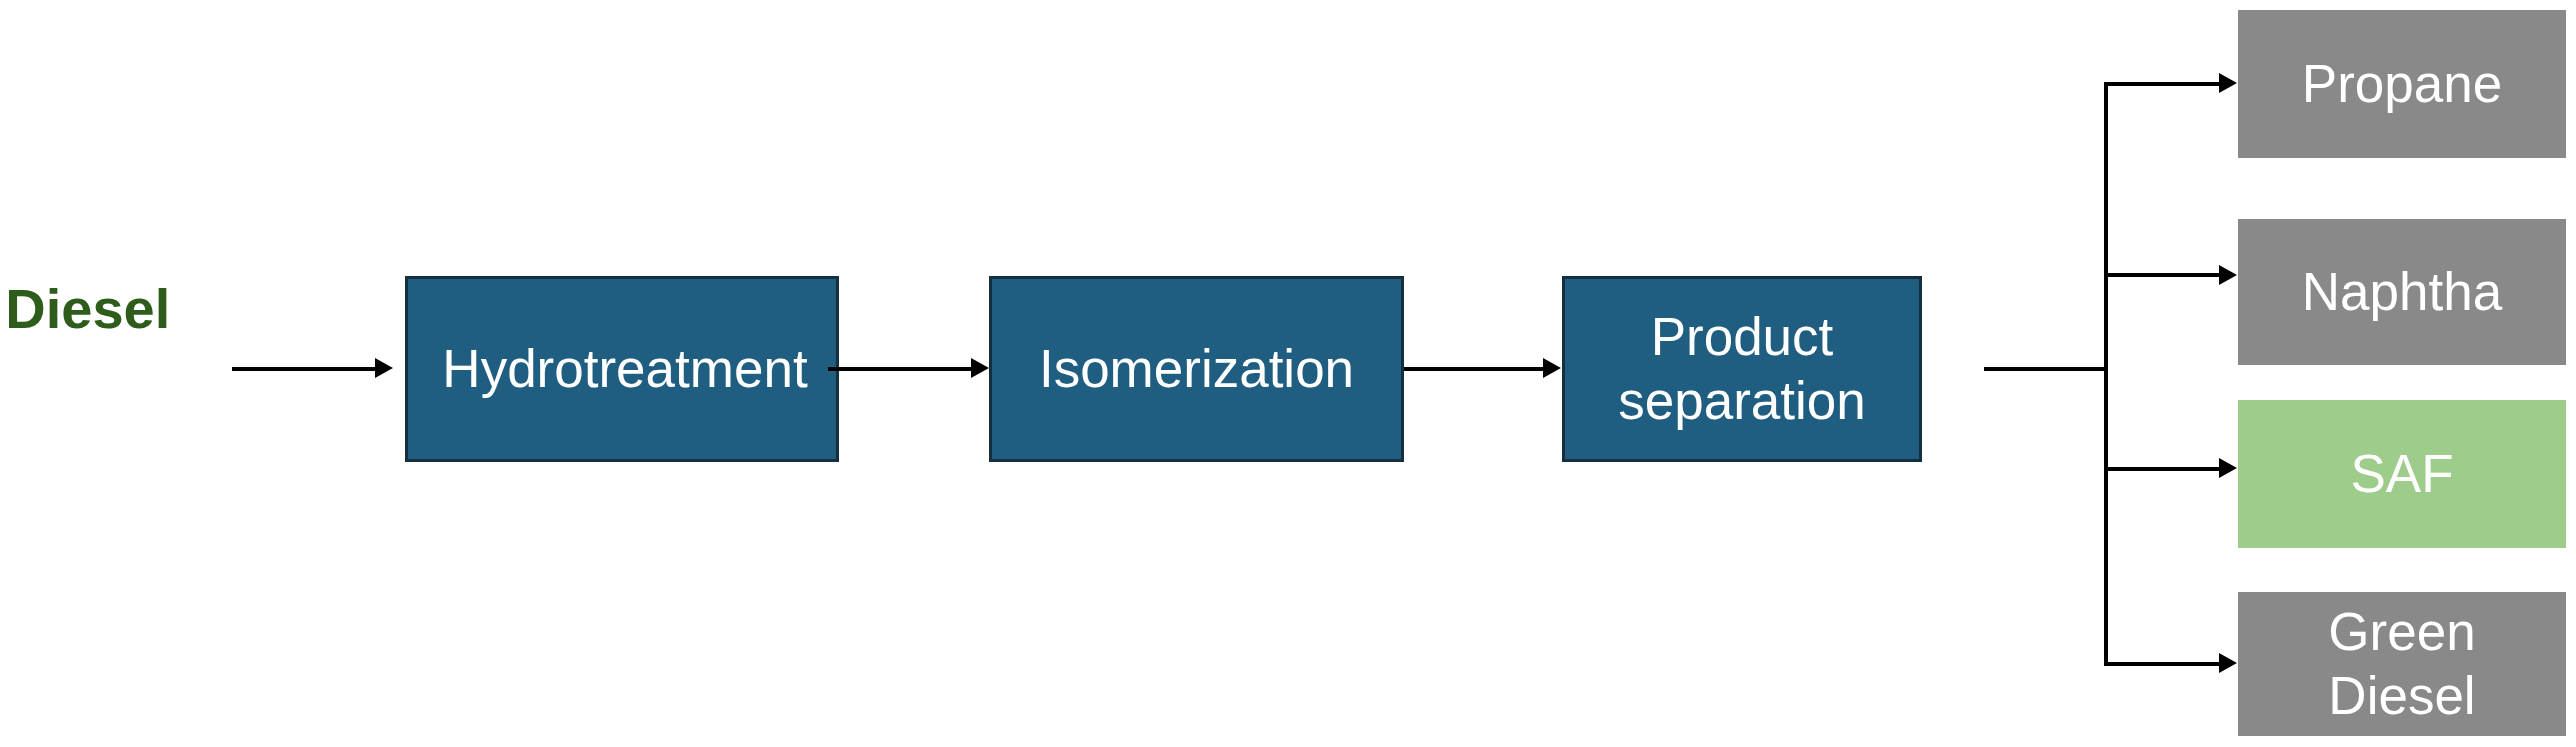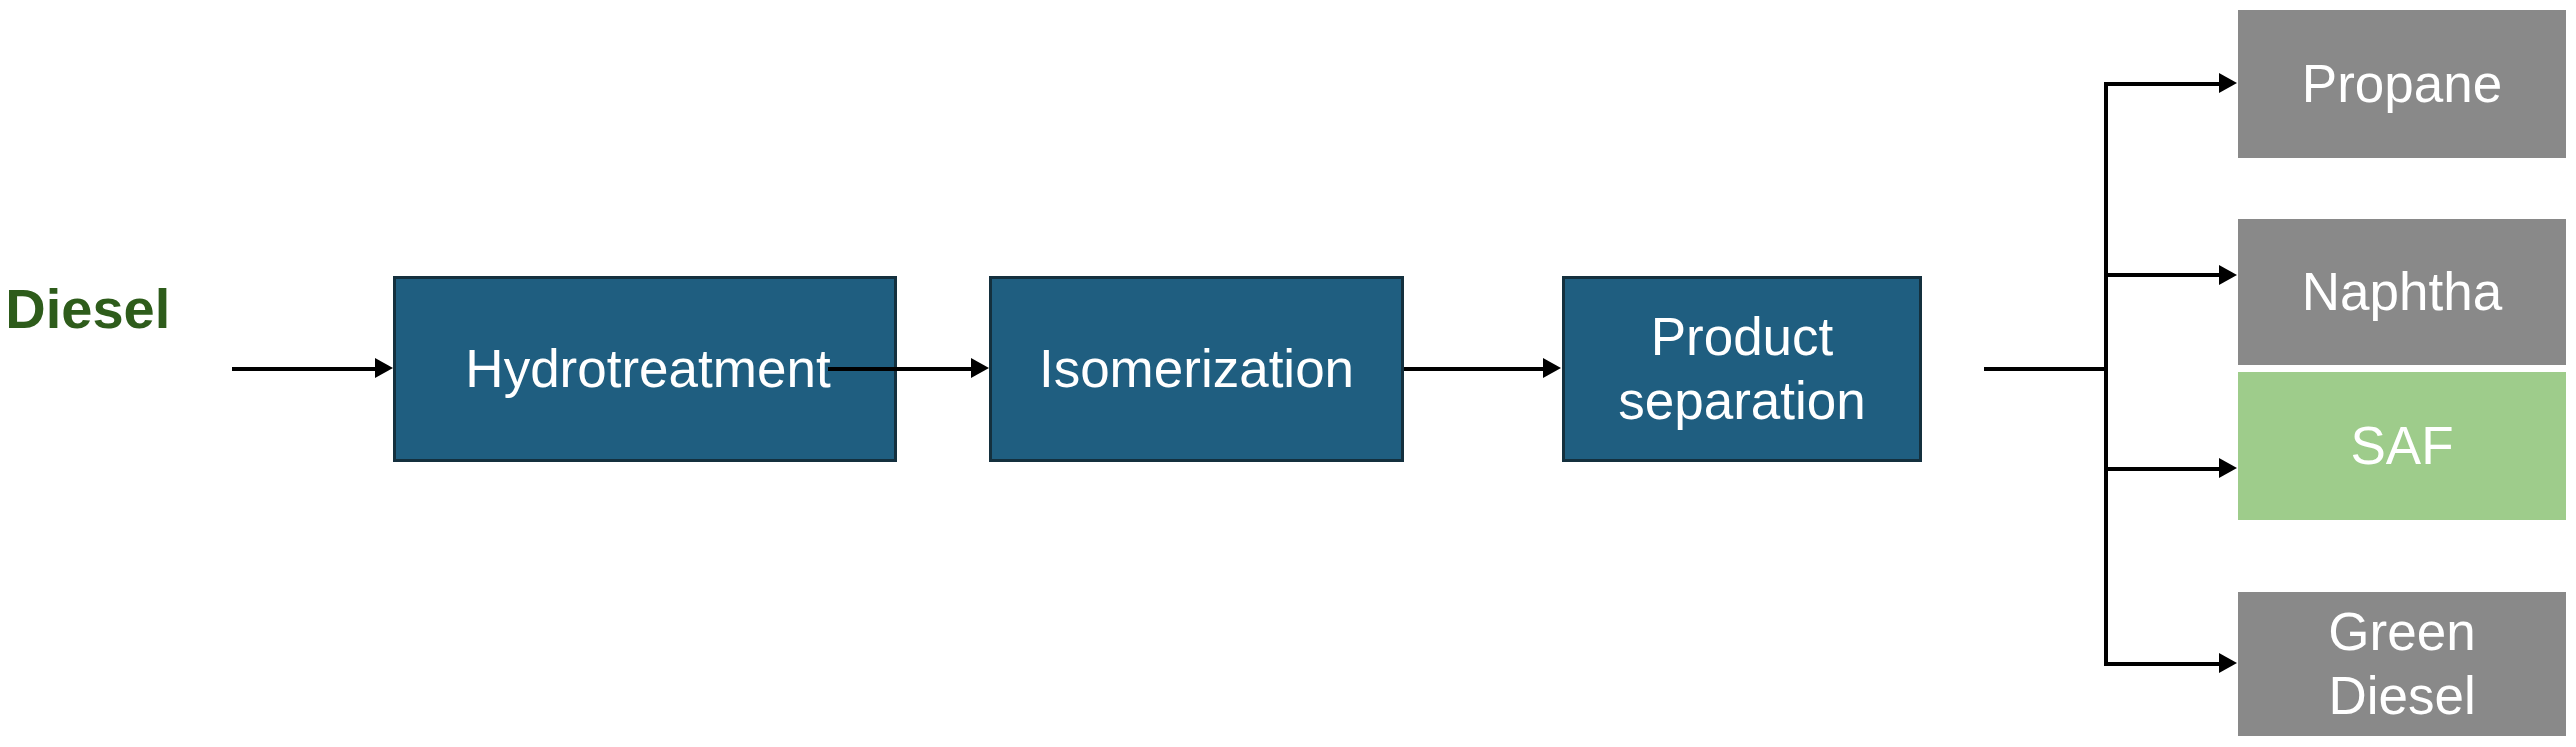--- a/index.html
+++ b/index.html
@@ -39,40 +39,40 @@
     border: 3.3px solid var(--process-border, #14303E);
     color: var(--process-text, #ffffff);
     display: flex;
     align-items: center;
     justify-content: center;
     text-align: center;
     font-size: 53px;
     line-height: 64px;
     white-space: pre-line;
   }
-  .process-box.hydrotreatment { left: 393px; width: 504px; padding-left: 6px; }
+  .process-box.hydrotreatment { left: 405px; width: 434px; padding-left: 6px; }
   .process-box.isomerization  { left: 989px; width: 415px; }
   .process-box.product-separation { left: 1562px; width: 360px; }
 
   .output-box {
     position: absolute;
     left: 2238px;
     width: 328px;
     color: var(--output-text, #ffffff);
     display: flex;
     align-items: center;
     justify-content: center;
-    text-align: right;
+    text-align: center;
     font-size: 53px;
     line-height: 64px;
     white-space: pre-line;
   }
   .output-box.propane      { top: 10px;  height: 148px; }
   .output-box.naphtha      { top: 203px; height: 146px; }
-  .output-box.saf          { top: 372px; height: 148px; }
+  .output-box.saf          { top: 400px; height: 148px; }
   .output-box.green-diesel { top: 592px; height: 144px; }
 
   .connector-h {
     position: absolute;
     height: 4px;
     background: var(--line, #000000);
   }
   .connector-v {
     position: absolute;
     width: 4px;

